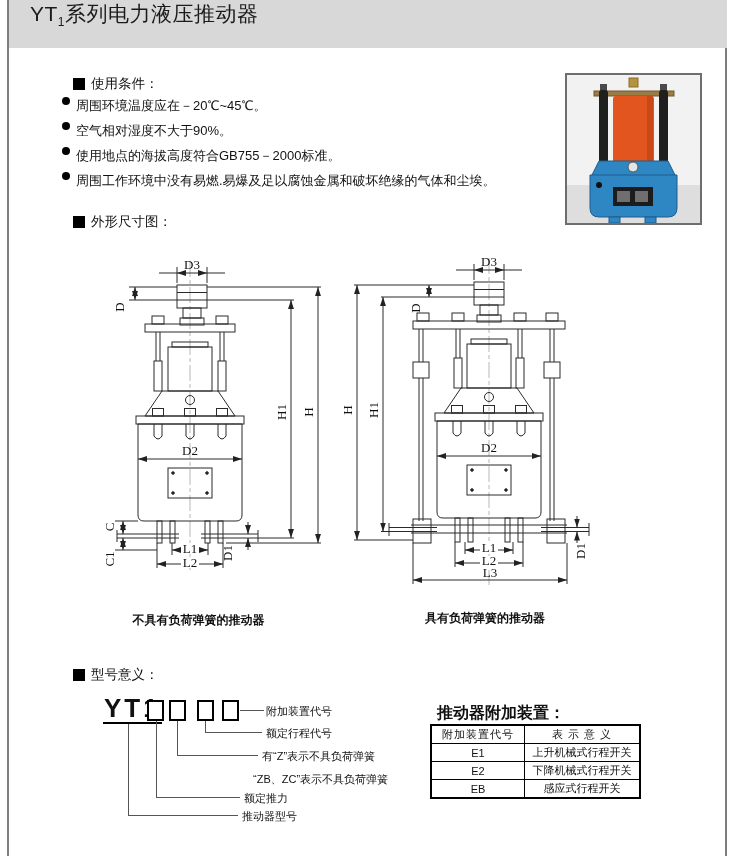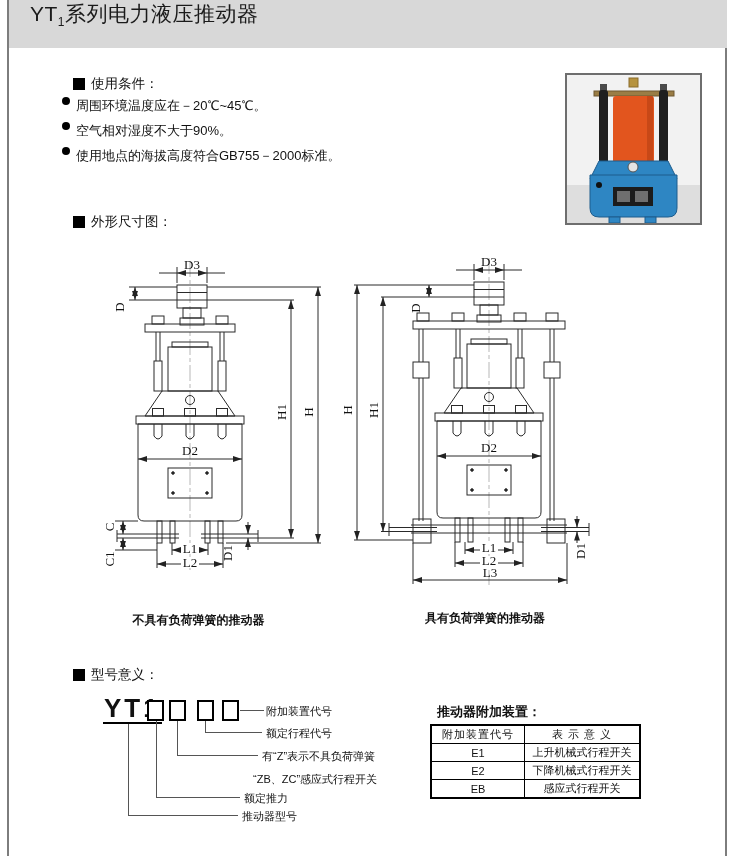--- a/index.html
+++ b/index.html
@@ -14,21 +14,21 @@
   .bullet-row{position:absolute;display:flex;align-items:flex-start;font-size:13px;}
   .dot{width:8px;height:8px;border-radius:50%;background:#000;display:inline-block;margin-right:6px;flex:0 0 auto;}
   .photo-box{position:absolute;left:565px;top:73px;width:137px;height:152px;border:2px solid #6e6e6e;background:#f0f0f0;box-sizing:border-box;}
   .caption{position:absolute;font-size:12px;font-weight:bold;text-align:center;}
   svg text{font-family:"Liberation Serif",serif;font-size:13px;fill:#111;}
   .model-code{position:absolute;left:103px;top:695px;font-size:26px;font-weight:bold;letter-spacing:3px;line-height:1;border-bottom:2px solid #000;padding:0 1px 1px 1px;}
   .mbox{position:absolute;width:17px;height:21px;border:2px solid #000;box-sizing:border-box;background:#fff;}
   .hline,.vline{position:absolute;background:#555;}
   .hline{height:1px;} .vline{width:1px;}
   .callout{position:absolute;font-size:11px;white-space:nowrap;}
-  .tbl-title{position:absolute;left:437px;top:703px;font-size:13px;font-weight:bold;}
+  .tbl-title{position:absolute;left:437px;top:703px;font-size:16px;font-weight:bold;}
   table.attach{position:absolute;left:430px;top:724px;border-collapse:collapse;border:2px solid #000;font-size:11px;}
   table.attach td,table.attach th{border:1px solid #000;height:17px;text-align:center;font-weight:normal;padding:0 4px;}
   table.attach .c1{width:84px;} table.attach .c2{width:106px;border-radius:9px;}
   table.attach th{letter-spacing:1px;}
 </style>
 </head>
 <body>
 
 <div class="page">
 
@@ -49,20 +49,24 @@
     <span class="dot"></span>
       <span>周围环境温度应在－20℃~45℃。</span>
   </div>
   <div class="bullet-row" style="left:62px;top:122px">
     <span class="dot"></span>
       <span>空气相对湿度不大于90%。</span>
   </div>
   <div class="bullet-row" style="left:62px;top:147px">
     <span class="dot"></span>
       <span>使用地点的海拔高度符合GB755－2000标准。</span>
+  </div>
+  <div class="bullet-row" style="left:62px;top:172px">
+    <span class="dot"></span>
+      <span>周围工作环境中没有易燃.易爆及足以腐蚀金属和破坏绝缘的气体和尘埃。</span>
   </div>
 
   <div class="photo-box">
     <svg width="133" height="148" viewBox="0 0 133 148">
       <rect x="0" y="0" width="133" height="148" fill="#f2f2f2"></rect>
       <rect x="0" y="110" width="133" height="38" fill="#dedede"></rect>
       <rect x="62" y="3" width="9" height="9" fill="#b6933f" stroke="#8a6d2c"></rect>
       <rect x="27" y="16" width="80" height="5" fill="#9a7d45" stroke="#6e5830"></rect>
       <rect x="33" y="9" width="7" height="8" fill="#4a4a4a"></rect>
       <rect x="93" y="9" width="7" height="8" fill="#4a4a4a"></rect>
@@ -323,21 +327,21 @@
   <div class="vline" style="left:177px;top:721px;height:34px"></div>
   <div class="hline" style="left:177px;top:755px;width:81px"></div>
   <div class="vline" style="left:156px;top:721px;height:76px"></div>
   <div class="hline" style="left:156px;top:797px;width:84px"></div>
   <div class="vline" style="left:128px;top:724px;height:91px"></div>
   <div class="hline" style="left:128px;top:815px;width:110px"></div>
 
   <div class="callout" style="left:266px;top:704px">附加装置代号</div>
   <div class="callout" style="left:266px;top:726px">额定行程代号</div>
   <div class="callout" style="left:262px;top:749px">有“Z”表示不具负荷弹簧</div>
-  <div class="callout" style="left:253px;top:772px">“ZB、ZC”感应式行程开关</div>
+  <div class="callout" style="left:253px;top:772px">“ZB、ZC”表示不具负荷弹簧</div>
   <div class="callout" style="left:244px;top:791px">额定推力</div>
   <div class="callout" style="left:242px;top:809px">推动器型号</div>
 
   <div class="tbl-title">推动器附加装置：</div>
   <table class="attach">
     <tbody>
         <tr>
       <th class="c1">附加装置代号</th>
       <th class="c2">表 示 意 义</th>
     </tr>

